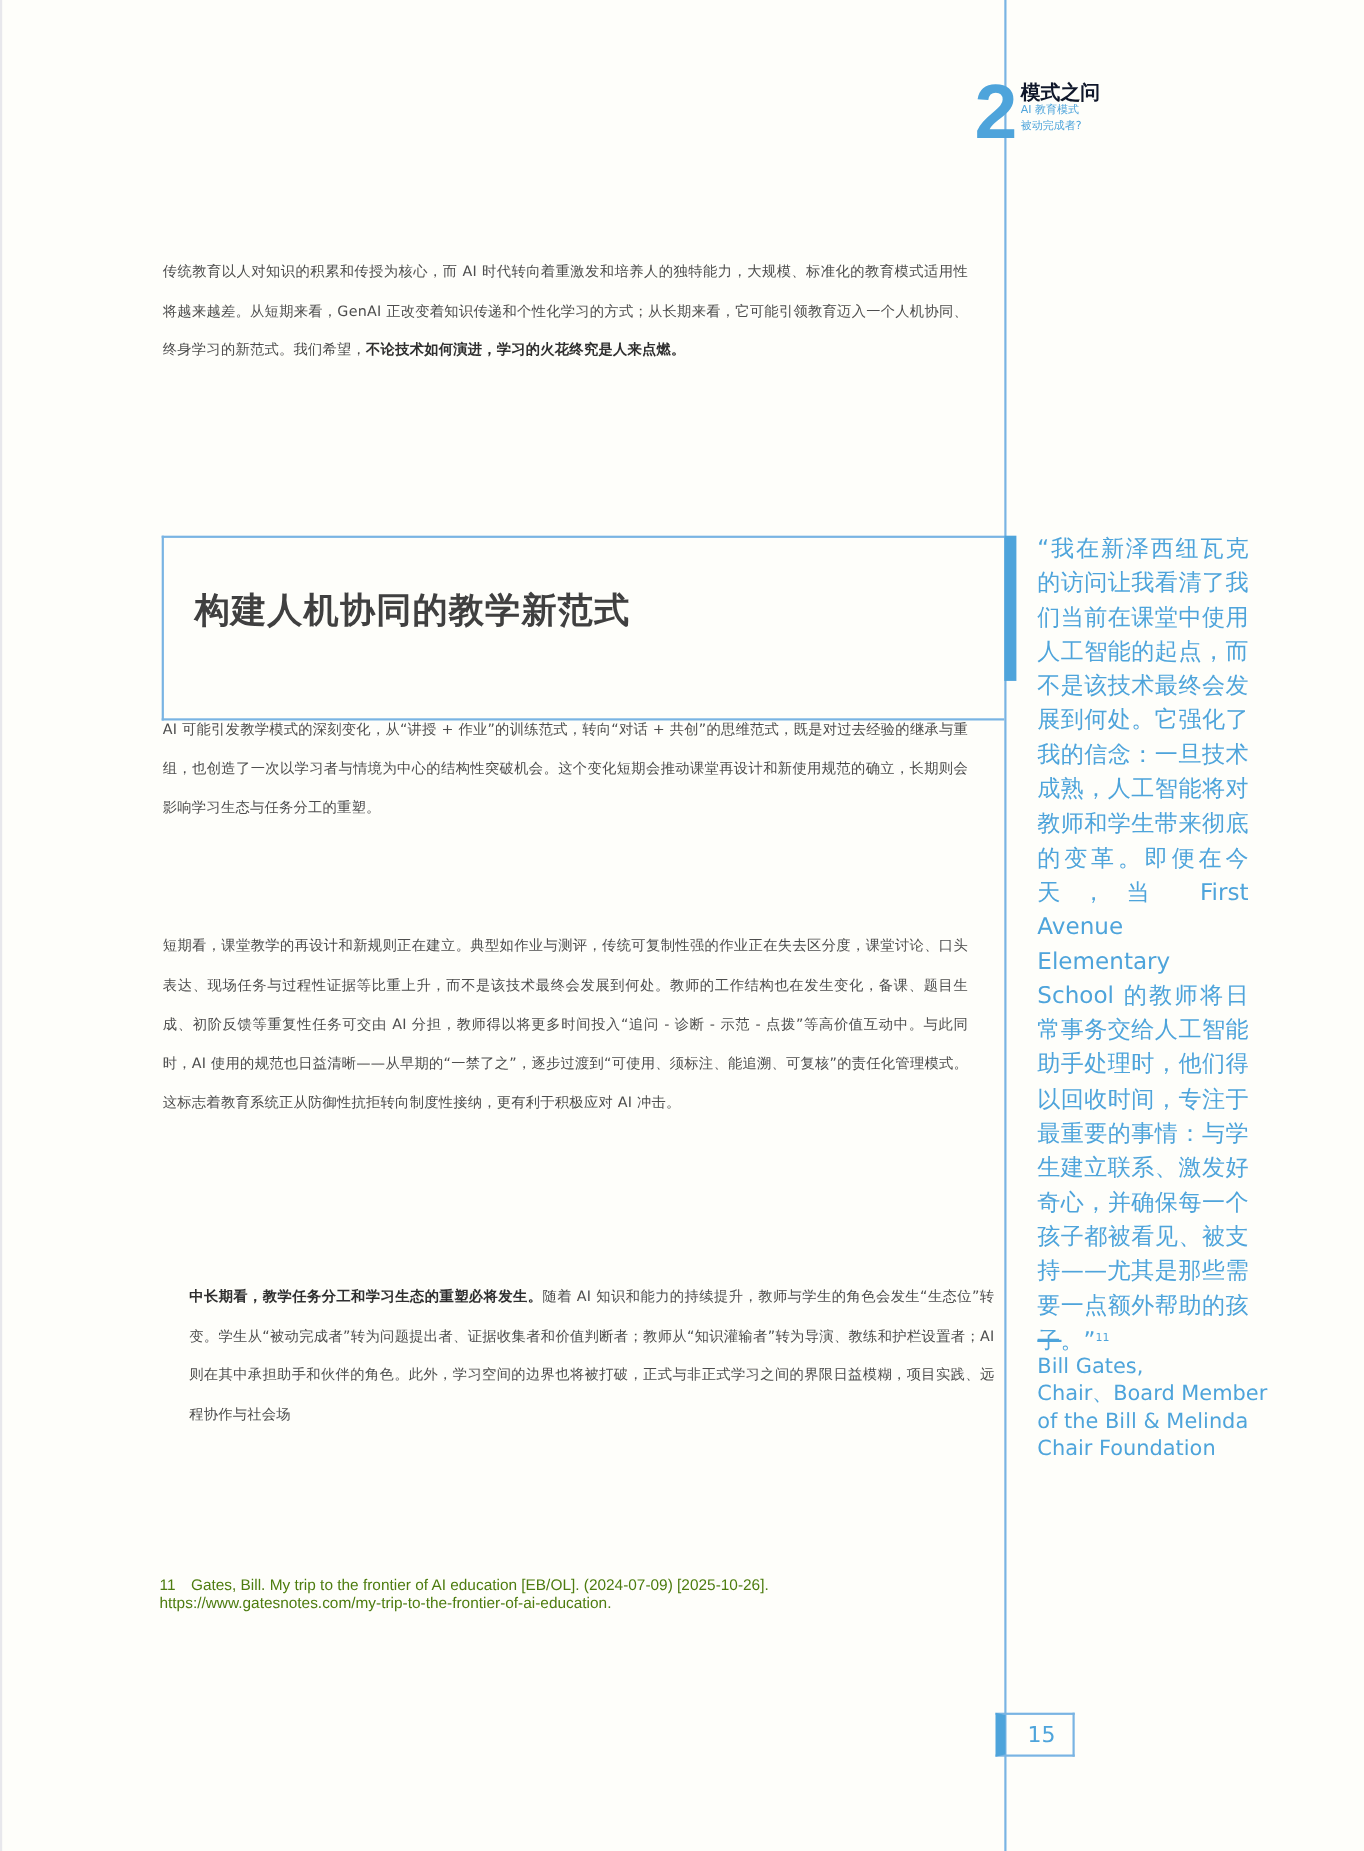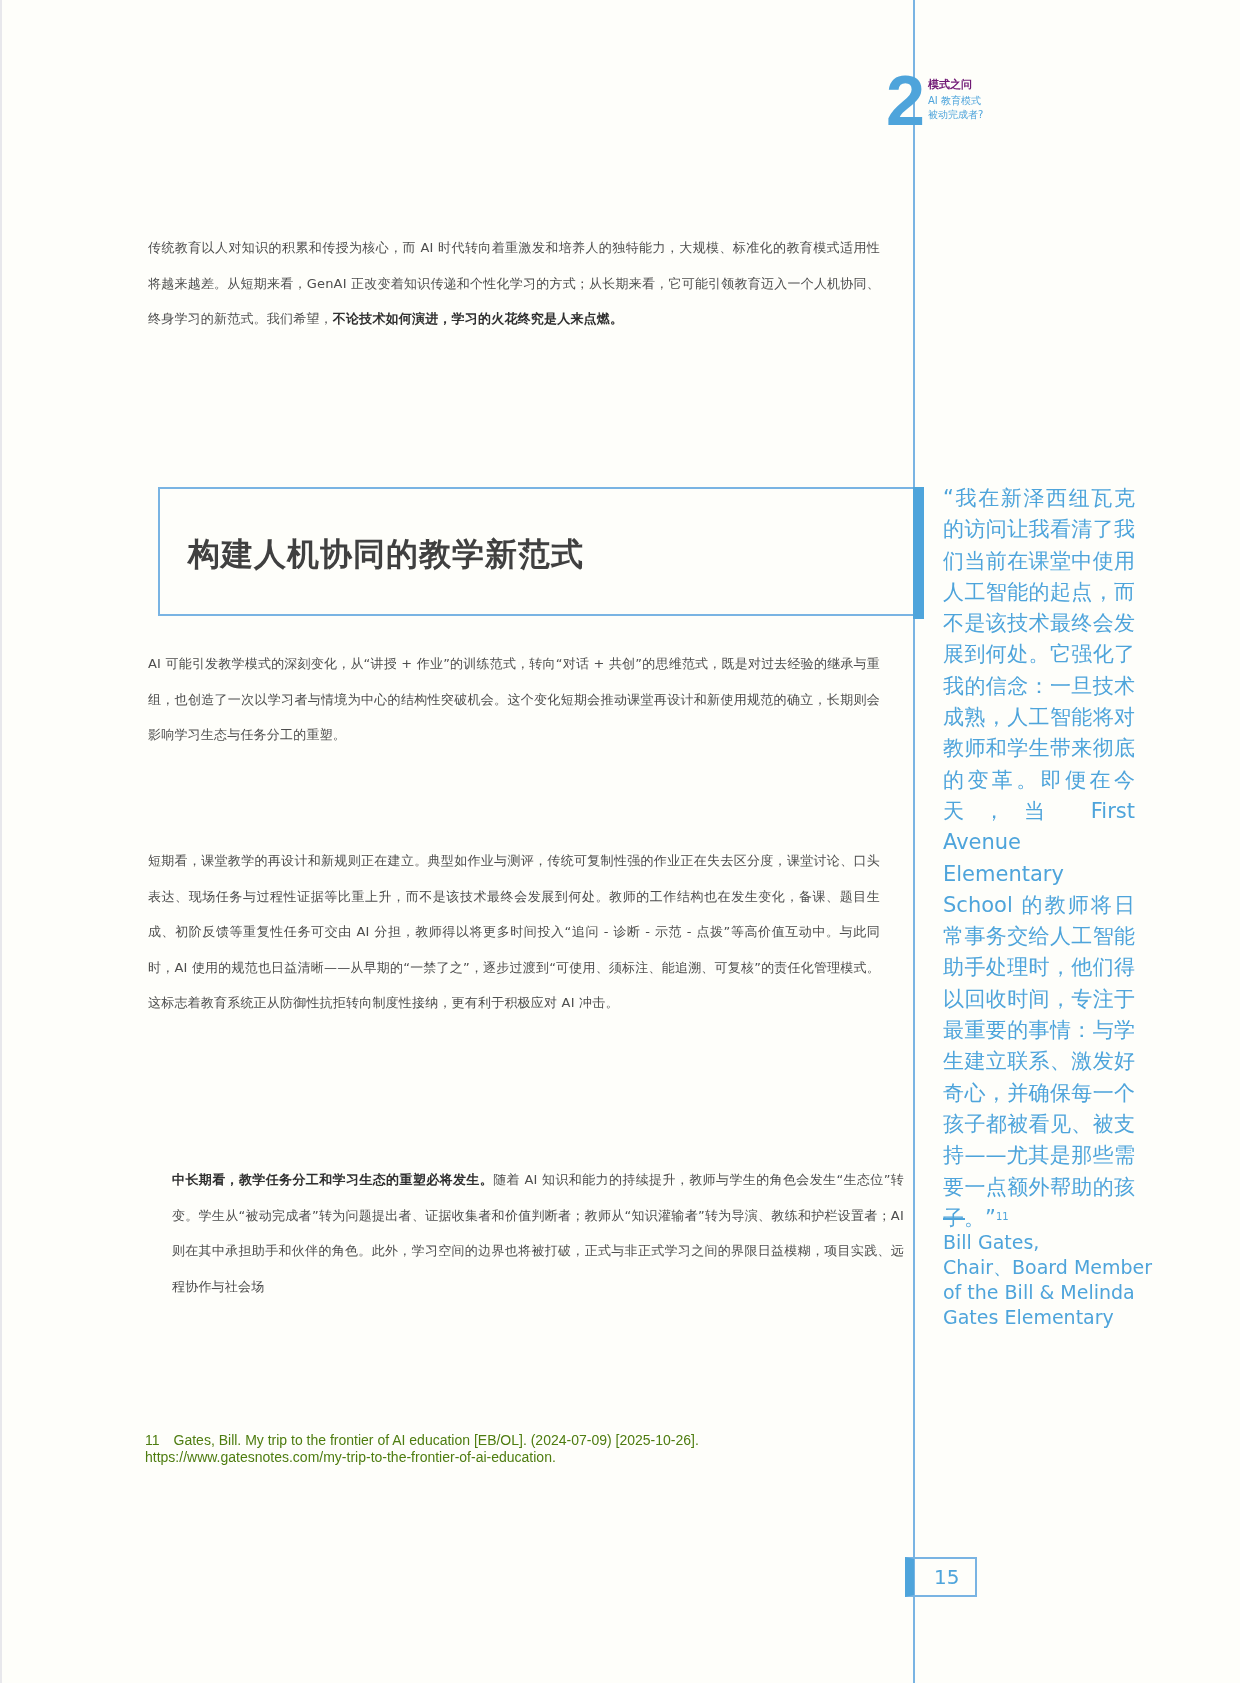--- a/index.html
+++ b/index.html
@@ -24,42 +24,42 @@
     position: absolute; left: 886px; top: 72px; height: 60px;
   }
   .chapter-num {
     position: absolute; left: 0; top: -6px;
     font-family: "Liberation Sans", sans-serif;
     font-size: 70px; font-weight: bold; line-height: 70px;
     color: #4ea4db;
   }
   .chapter-text { position: absolute; left: 42px; top: 4px; width: 140px; }
   .chapter-title {
-    font-size: 11px; font-weight: bold; color: #701a75; line-height: 18px;
+    font-size: 18px; font-weight: bold; color: #0f172a; line-height: 18px;
     white-space: nowrap;
   }
   .chapter-sub {
     font-size: 10px; color: #4ea4db; line-height: 14px; white-space: nowrap;
   }
   
   .para {
     position: absolute; left: 148px; width: 732px;
     font-size: 13px; line-height: 35.5px; color: #4d4d4d;
     text-align: justify;
     letter-spacing: 0.2px;
   }
   .para b { color: #2f2f2f; font-weight: bold; }
   .p1 { top: 230px; }
   .p2 { top: 646px; }
   .p3 { top: 843px; }
   .p4 { top: 1162px; margin-left: 24px; }
   
   .section-box {
-    position: absolute; left: 158px; top: 487px;
-    width: 766px; height: 129px;
+    position: absolute; left: 147px; top: 487px;
+    width: 766px; height: 168px;
     border: 2px solid #79b4e3; border-right: none;
     box-sizing: border-box;
   }
   .section-bar {
     position: absolute; left: 913px; top: 487px; width: 11px; height: 132px;
     background: #4ea4db;
   }
   .section-title {
     position: absolute; left: 28px; top: 44px;
     font-size: 32px; font-weight: bold; color: #404040;
@@ -121,18 +121,18 @@
 <div class="para p2">AI 可能引发教学模式的深刻变化，从“讲授 + 作业”的训练范式，转向“对话 + 共创”的思维范式，既是对过去经验的继承与重组，也创造了一次以学习者与情境为中心的结构性突破机会。这个变化短期会推动课堂再设计和新使用规范的确立，长期则会影响学习生态与任务分工的重塑。</div>
 <div class="para p3">短期看，课堂教学的再设计和新规则正在建立。典型如作业与测评，传统可复制性强的作业正在失去区分度，课堂讨论、口头表达、现场任务与过程性证据等比重上升，而不是该技术最终会发展到何处。教师的工作结构也在发生变化，备课、题目生成、初阶反馈等重复性任务可交由 AI 分担，教师得以将更多时间投入“追问 - 诊断 - 示范 - 点拨”等高价值互动中。与此同时，AI 使用的规范也日益清晰——从早期的“一禁了之”，逐步过渡到“可使用、须标注、能追溯、可复核”的责任化管理模式。这标志着教育系统正从防御性抗拒转向制度性接纳，更有利于积极应对 AI 冲击。</div>
 <div class="para p4"><b>中长期看，教学任务分工和学习生态的重塑必将发生。</b><span>随着 AI 知识和能力的持续提升，教师与学生的角色会发生“生态位”转变。学生从“被动完成者”转为问题提出者、证据收集者和价值判断者；教师从“知识灌输者”转为导演、教练和护栏设置者；AI 则在其中承担助手和伙伴的角色。此外，学习空间的边界也将被打破，正式与非正式学习之间的界限日益模糊，项目实践、远程协作与社会场</span></div>
 
 <div class="quote"><span>“我在新泽西纽瓦克的访问让我看清了我们当前在课堂中使用人工智能的起点，而不是该技术最终会发展到何处。它强化了我的信念：一旦技术成熟，人工智能将对教师和学生带来彻底的变革。即便在今天，当 First Avenue Elementary School 的教师将日常事务交给人工智能助手处理时，他们得以回收时间，专注于最重要的事情：与学生建立联系、激发好奇心，并确保每一个孩子都被看见、被支持——尤其是那些需要一点额外帮助的孩子。”</span><sup>11</sup></div>
 <div class="quote-dash"></div>
 <div class="attrib">
   <div>Bill Gates,</div>
   <div>Chair、Board Member</div>
   <div>of the Bill &amp; Melinda</div>
-  <div>Gates Elementary</div>
+  <div>Chair Foundation</div>
 </div>
 
 <div class="footnote"><span class="fn-num">11</span><span>Gates, Bill. My trip to the frontier of AI education [EB/OL]. (2024-07-09) [2025-10-26]. https://www.gatesnotes.com/my-trip-to-the-frontier-of-ai-education.</span></div>
 
 <div class="page-num">15</div>
 
 </body></html>

